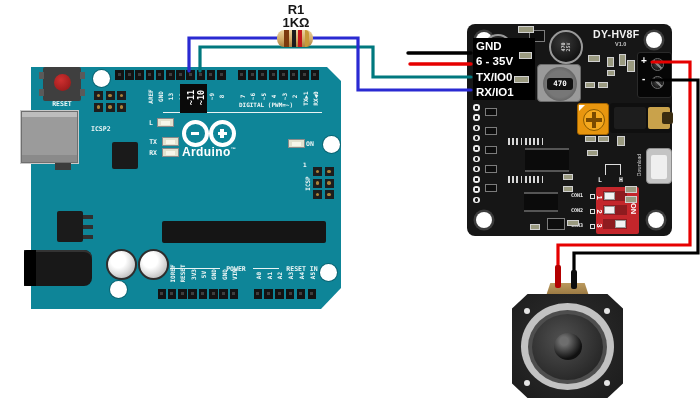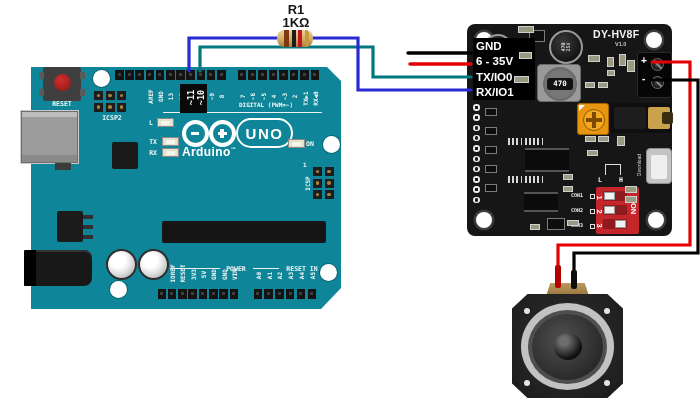--- a/index.html
+++ b/index.html
@@ -60,21 +60,21 @@
     <div class="abs" style="left:12px;top:0;width:38px;height:34px;background:#3f3f3f;border-radius:2px">
       <div class="abs" style="left:-4px;top:5px;width:5px;height:7px;background:#5a5a5a"></div>
       <div class="abs" style="left:-4px;top:22px;width:5px;height:7px;background:#5a5a5a"></div>
       <div class="abs" style="left:37px;top:5px;width:5px;height:7px;background:#5a5a5a"></div>
       <div class="abs" style="left:37px;top:22px;width:5px;height:7px;background:#5a5a5a"></div>
       <div class="abs" style="left:10.5px;top:6.5px;width:17px;height:17px;border-radius:50%;background:radial-gradient(circle at 40% 35%,#d03030,#8c1515)"></div>
     </div>
     <span class="silk" style="left:12px;top:33px;width:38px;text-align:center">RESET</span>
 
     <div id="icsp2grid" class="abs"></div>
-    <span class="silk" style="left:60px;top:47px;width:42px;text-align:center">ICSP2</span>
+    <span class="silk" style="left:60px;top:58px;width:42px;">ICSP2</span>
 
     <div class="abs" style="left:152px;top:22px;width:2.5px;height:2.5px;border-radius:50%;background:#e9f3f3"></div>
 
     <div class="line" style="left:132px;top:45px;width:159px"></div>
     <span class="vlabel" style="left:98.9px;top:26px">AREF</span>
     <span class="vlabel" style="left:109.1px;top:26px">GND</span>
     <span class="vlabel" style="left:119.3px;top:26px">13</span>
     <span class="vlabel" style="left:129.5px;top:26px">12</span>
 
     <div class="abs" style="left:149px;top:17px;width:27px;height:29px;background:#0a0a0a"></div>
@@ -103,23 +103,20 @@
 
     <div class="logo-c" style="left:150.5px;top:52.5px"></div>
     <div class="logo-c" style="left:177.5px;top:52.5px"></div>
     <div class="abs" style="left:160px;top:64.5px;width:8px;height:3.5px;background:#fff"></div>
     <div class="abs" style="left:186.5px;top:64.5px;width:9px;height:3.5px;background:#fff"></div>
     <div class="abs" style="left:189.3px;top:61.7px;width:3.5px;height:9px;background:#fff"></div>
     <div class="abs" style="left:147px;top:78px;width:62px;text-align:center;color:#fff;font:bold 12px 'Liberation Sans',sans-serif;letter-spacing:.4px">
       <span>Arduino</span><span style="font-size:5px;vertical-align:super">™</span>
     </div>
 
-    <div class="abs" style="left:205px;top:51px;width:57px;height:30px;border:2.2px solid #fff;border-radius:17px;box-sizing:border-box;display:flex;align-items:center;justify-content:center">
-      <span style="color:#fff;font:bold 15px 'Liberation Sans',sans-serif;letter-spacing:1.5px">UNO</span>
-    </div>
 
     <div class="led" style="left:257px;top:72px"></div>
     <span class="silk" style="left:275px;top:73px">ON</span>
 
     <div id="icspgrid" class="abs"></div>
     <span class="silk" style="left:272px;top:94px;font-size:6px">1</span>
     <span class="vlabel" style="left:256px;top:113px">ICSP</span>
 
     <div class="abs" style="left:131px;top:154px;width:164px;height:22px;background:#151515;border-radius:2px"></div>
 

